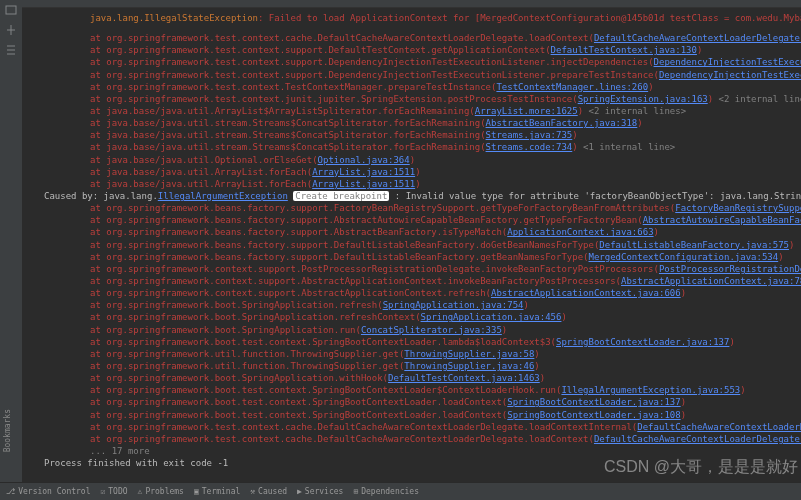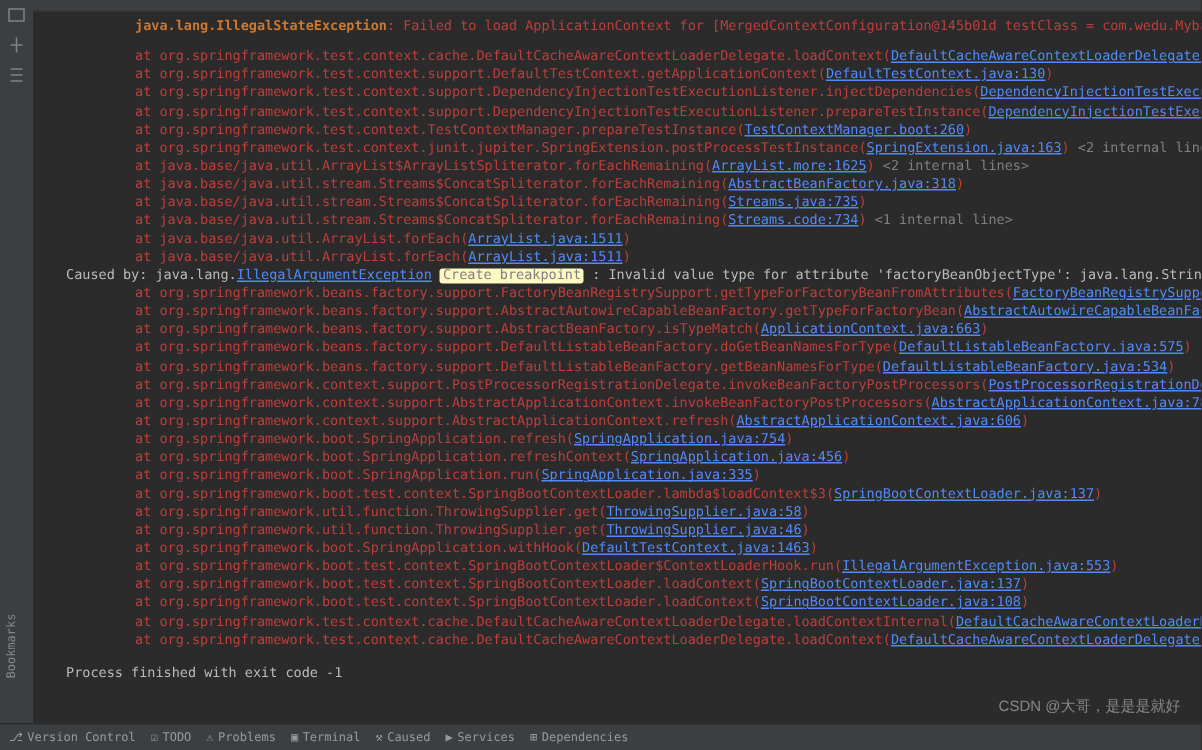--- a/index.html
+++ b/index.html
@@ -44,29 +44,29 @@
   }
   .console {
     position: absolute;
     left: 22px; right: 0; top: 8px; bottom: 18px;
     background: #2b2b2b;
     padding: 4px 8px 4px 68px;
     overflow: hidden;
     line-height: 1.35;
   }
   .line { white-space: nowrap; }
-  .cls-exception { color: #cc7832; font-weight: bold; }
+  .cls-exception { color: #cc7832; }
   .cls-msg { color: #bc3f3c; }
   .cls-at { color: #bc3f3c; }
   .cls-pkg { color: #bc3f3c; }
   .cls-link { color: #548af7; text-decoration: underline; cursor: pointer; }
   .cls-frames { color: #808080; }
   .cls-caused { color: #bbbbbb; }
-  .cls-breakpoint { color: #808080; background: #fef9c3; padding: 0 2px; border-radius: 2px; }
-  .cls-exitline { color: #bbbbbb; margin-top: 10px; }
+  .cls-breakpoint { color: #808080; background: #ffffff; padding: 0 2px; border-radius: 2px; }
+  .cls-exitline { color: #bbbbbb; }
   .line-gutter {
     position: absolute;
     left: 22px; top: 8px; bottom: 18px;
     width: 60px;
     background: #313335;
     border-right: 1px solid #3c3f41;
   }
   .fold-mark {
     position: absolute;
     left: 28px;
@@ -86,24 +86,24 @@
     align-items: center;
     gap: 10px;
     padding: 0 6px;
     font-size: 8px;
     color: #999;
     border-top: 1px solid #2a2a2a;
   }
   .status-item { display: flex; align-items: center; gap: 3px; }
   .watermark {
     position: absolute;
-    right: 14px;
+    right: 3px;
     bottom: 22px;
     color: #d0d0d0;
-    font-size: 10px;
+    font-size: 16px;
     opacity: 0.55;
     font-family: sans-serif;
   }
   .spacer { height: 8px; }
   .indent-cb { margin-left: -46px; }
 </style>
 </head>
 <body>
 
 <div class="left-gutter">
@@ -134,54 +134,56 @@
 <div class="console">
   <div class="line">
     <span class="cls-exception">java.lang.IllegalStateException</span><span class="cls-msg">: Failed to load ApplicationContext for [MergedContextConfiguration@145b01d testClass = com.wedu.MybatisplusProject01ApplicationTests,</span>
   </div>
   <div class="spacer"></div>
   <div id="stack1">
       <div class="line"><span class="cls-at">at </span><span class="cls-pkg">org.springframework.test.context.cache.DefaultCacheAwareContextLoaderDelegate.loadContext</span><span class="cls-at">(</span><span class="cls-link">DefaultCacheAwareContextLoaderDelegate.java:108</span></div>
       <div class="line"><span class="cls-at">at </span><span class="cls-pkg">org.springframework.test.context.support.DefaultTestContext.getApplicationContext</span><span class="cls-at">(</span><span class="cls-link">DefaultTestContext.java:130</span><span class="cls-at">)</span></div>
       <div class="line"><span class="cls-at">at </span><span class="cls-pkg">org.springframework.test.context.support.DependencyInjectionTestExecutionListener.injectDependencies</span><span class="cls-at">(</span><span class="cls-link">DependencyInjectionTestExecutionListener.java:142</span></div>
       <div class="line"><span class="cls-at">at </span><span class="cls-pkg">org.springframework.test.context.support.DependencyInjectionTestExecutionListener.prepareTestInstance</span><span class="cls-at">(</span><span class="cls-link">DependencyInjectionTestExecutionListener.java:98</span></div>
-      <div class="line"><span class="cls-at">at </span><span class="cls-pkg">org.springframework.test.context.TestContextManager.prepareTestInstance</span><span class="cls-at">(</span><span class="cls-link">TestContextManager.boot:260</span><span class="cls-at">)</span></div>
+      <div class="line"><span class="cls-at">at </span><span class="cls-pkg">org.springframework.test.context.TestContextManager.prepareTestInstance</span><span class="cls-at">(</span><span class="cls-link">TestContextManager.lines:260</span><span class="cls-at">)</span></div>
       <div class="line"><span class="cls-at">at </span><span class="cls-pkg">org.springframework.test.context.junit.jupiter.SpringExtension.postProcessTestInstance</span><span class="cls-at">(</span><span class="cls-link">SpringExtension.java:163</span><span class="cls-at">)</span><span class="cls-frames"> &lt;2 internal lines&gt;</span></div>
       <div class="line"><span class="cls-at">at </span><span class="cls-pkg">java.base/java.util.ArrayList$ArrayListSpliterator.forEachRemaining</span><span class="cls-at">(</span><span class="cls-link">ArrayList.more:1625</span><span class="cls-at">)</span><span class="cls-frames"> &lt;2 internal lines&gt;</span></div>
       <div class="line"><span class="cls-at">at </span><span class="cls-pkg">java.base/java.util.stream.Streams$ConcatSpliterator.forEachRemaining</span><span class="cls-at">(</span><span class="cls-link">AbstractBeanFactory.java:318</span><span class="cls-at">)</span></div>
       <div class="line"><span class="cls-at">at </span><span class="cls-pkg">java.base/java.util.stream.Streams$ConcatSpliterator.forEachRemaining</span><span class="cls-at">(</span><span class="cls-link">Streams.java:735</span><span class="cls-at">)</span></div>
       <div class="line"><span class="cls-at">at </span><span class="cls-pkg">java.base/java.util.stream.Streams$ConcatSpliterator.forEachRemaining</span><span class="cls-at">(</span><span class="cls-link">Streams.code:734</span><span class="cls-at">)</span><span class="cls-frames"> &lt;1 internal line&gt;</span></div>
+      <div class="line"><span class="cls-at">at </span><span class="cls-pkg">java.base/java.util.Optional.orElseGet</span><span class="cls-at">(</span><span class="cls-link">Optional.java:364</span><span class="cls-at">)</span></div>
       <div class="line"><span class="cls-at">at </span><span class="cls-pkg">java.base/java.util.ArrayList.forEach</span><span class="cls-at">(</span><span class="cls-link">ArrayList.java:1511</span><span class="cls-at">)</span></div>
       <div class="line"><span class="cls-at">at </span><span class="cls-pkg">java.base/java.util.ArrayList.forEach</span><span class="cls-at">(</span><span class="cls-link">ArrayList.java:1511</span><span class="cls-at">)</span></div>
     </div>
   <div class="line indent-cb">
     <span class="cls-caused">Caused by: </span><span class="cls-caused">java.lang.</span><span class="cls-link">IllegalArgumentException</span> <span class="cls-breakpoint">Create breakpoint</span><span class="cls-caused"> : Invalid value type for attribute 'factoryBeanObjectType': java.lang.String</span>
   </div>
   <div id="stack2">
       <div class="line"><span class="cls-at">at </span><span class="cls-pkg">org.springframework.beans.factory.support.FactoryBeanRegistrySupport.getTypeForFactoryBeanFromAttributes</span><span class="cls-at">(</span><span class="cls-link">FactoryBeanRegistrySupport.java:86</span></div>
       <div class="line"><span class="cls-at">at </span><span class="cls-pkg">org.springframework.beans.factory.support.AbstractAutowireCapableBeanFactory.getTypeForFactoryBean</span><span class="cls-at">(</span><span class="cls-link">AbstractAutowireCapableBeanFactory.java:837</span></div>
       <div class="line"><span class="cls-at">at </span><span class="cls-pkg">org.springframework.beans.factory.support.AbstractBeanFactory.isTypeMatch</span><span class="cls-at">(</span><span class="cls-link">ApplicationContext.java:663</span><span class="cls-at">)</span></div>
       <div class="line"><span class="cls-at">at </span><span class="cls-pkg">org.springframework.beans.factory.support.DefaultListableBeanFactory.doGetBeanNamesForType</span><span class="cls-at">(</span><span class="cls-link">DefaultListableBeanFactory.java:575</span><span class="cls-at">)</span></div>
-      <div class="line"><span class="cls-at">at </span><span class="cls-pkg">org.springframework.beans.factory.support.DefaultListableBeanFactory.getBeanNamesForType</span><span class="cls-at">(</span><span class="cls-link">DefaultListableBeanFactory.java:534</span><span class="cls-at">)</span></div>
+      <div class="line"><span class="cls-at">at </span><span class="cls-pkg">org.springframework.beans.factory.support.DefaultListableBeanFactory.getBeanNamesForType</span><span class="cls-at">(</span><span class="cls-link">MergedContextConfiguration.java:534</span><span class="cls-at">)</span></div>
       <div class="line"><span class="cls-at">at </span><span class="cls-pkg">org.springframework.context.support.PostProcessorRegistrationDelegate.invokeBeanFactoryPostProcessors</span><span class="cls-at">(</span><span class="cls-link">PostProcessorRegistrationDelegate.java:138</span></div>
       <div class="line"><span class="cls-at">at </span><span class="cls-pkg">org.springframework.context.support.AbstractApplicationContext.invokeBeanFactoryPostProcessors</span><span class="cls-at">(</span><span class="cls-link">AbstractApplicationContext.java:788</span></div>
       <div class="line"><span class="cls-at">at </span><span class="cls-pkg">org.springframework.context.support.AbstractApplicationContext.refresh</span><span class="cls-at">(</span><span class="cls-link">AbstractApplicationContext.java:606</span><span class="cls-at">)</span></div>
       <div class="line"><span class="cls-at">at </span><span class="cls-pkg">org.springframework.boot.SpringApplication.refresh</span><span class="cls-at">(</span><span class="cls-link">SpringApplication.java:754</span><span class="cls-at">)</span></div>
       <div class="line"><span class="cls-at">at </span><span class="cls-pkg">org.springframework.boot.SpringApplication.refreshContext</span><span class="cls-at">(</span><span class="cls-link">SpringApplication.java:456</span><span class="cls-at">)</span></div>
-      <div class="line"><span class="cls-at">at </span><span class="cls-pkg">org.springframework.boot.SpringApplication.run</span><span class="cls-at">(</span><span class="cls-link">SpringApplication.java:335</span><span class="cls-at">)</span></div>
+      <div class="line"><span class="cls-at">at </span><span class="cls-pkg">org.springframework.boot.SpringApplication.run</span><span class="cls-at">(</span><span class="cls-link">ConcatSpliterator.java:335</span><span class="cls-at">)</span></div>
       <div class="line"><span class="cls-at">at </span><span class="cls-pkg">org.springframework.boot.test.context.SpringBootContextLoader.lambda$loadContext$3</span><span class="cls-at">(</span><span class="cls-link">SpringBootContextLoader.java:137</span><span class="cls-at">)</span></div>
       <div class="line"><span class="cls-at">at </span><span class="cls-pkg">org.springframework.util.function.ThrowingSupplier.get</span><span class="cls-at">(</span><span class="cls-link">ThrowingSupplier.java:58</span><span class="cls-at">)</span></div>
       <div class="line"><span class="cls-at">at </span><span class="cls-pkg">org.springframework.util.function.ThrowingSupplier.get</span><span class="cls-at">(</span><span class="cls-link">ThrowingSupplier.java:46</span><span class="cls-at">)</span></div>
       <div class="line"><span class="cls-at">at </span><span class="cls-pkg">org.springframework.boot.SpringApplication.withHook</span><span class="cls-at">(</span><span class="cls-link">DefaultTestContext.java:1463</span><span class="cls-at">)</span></div>
       <div class="line"><span class="cls-at">at </span><span class="cls-pkg">org.springframework.boot.test.context.SpringBootContextLoader$ContextLoaderHook.run</span><span class="cls-at">(</span><span class="cls-link">IllegalArgumentException.java:553</span><span class="cls-at">)</span></div>
       <div class="line"><span class="cls-at">at </span><span class="cls-pkg">org.springframework.boot.test.context.SpringBootContextLoader.loadContext</span><span class="cls-at">(</span><span class="cls-link">SpringBootContextLoader.java:137</span><span class="cls-at">)</span></div>
       <div class="line"><span class="cls-at">at </span><span class="cls-pkg">org.springframework.boot.test.context.SpringBootContextLoader.loadContext</span><span class="cls-at">(</span><span class="cls-link">SpringBootContextLoader.java:108</span><span class="cls-at">)</span></div>
       <div class="line"><span class="cls-at">at </span><span class="cls-pkg">org.springframework.test.context.cache.DefaultCacheAwareContextLoaderDelegate.loadContextInternal</span><span class="cls-at">(</span><span class="cls-link">DefaultCacheAwareContextLoaderDelegate.java:225</span></div>
       <div class="line"><span class="cls-at">at </span><span class="cls-pkg">org.springframework.test.context.cache.DefaultCacheAwareContextLoaderDelegate.loadContext</span><span class="cls-at">(</span><span class="cls-link">DefaultCacheAwareContextLoaderDelegate.java:152</span></div>
     </div>
+  <div class="line"><span class="cls-frames">... 17 more</span></div>
   <div class="line cls-exitline indent-cb">Process finished with exit code -1</div>
 </div>
 
 <div class="watermark">CSDN @大哥，是是是就好</div>
 
 <div class="status-bar">
   <div class="status-item">
       <span>⎇</span>
       <span>Version Control</span>
     </div>

